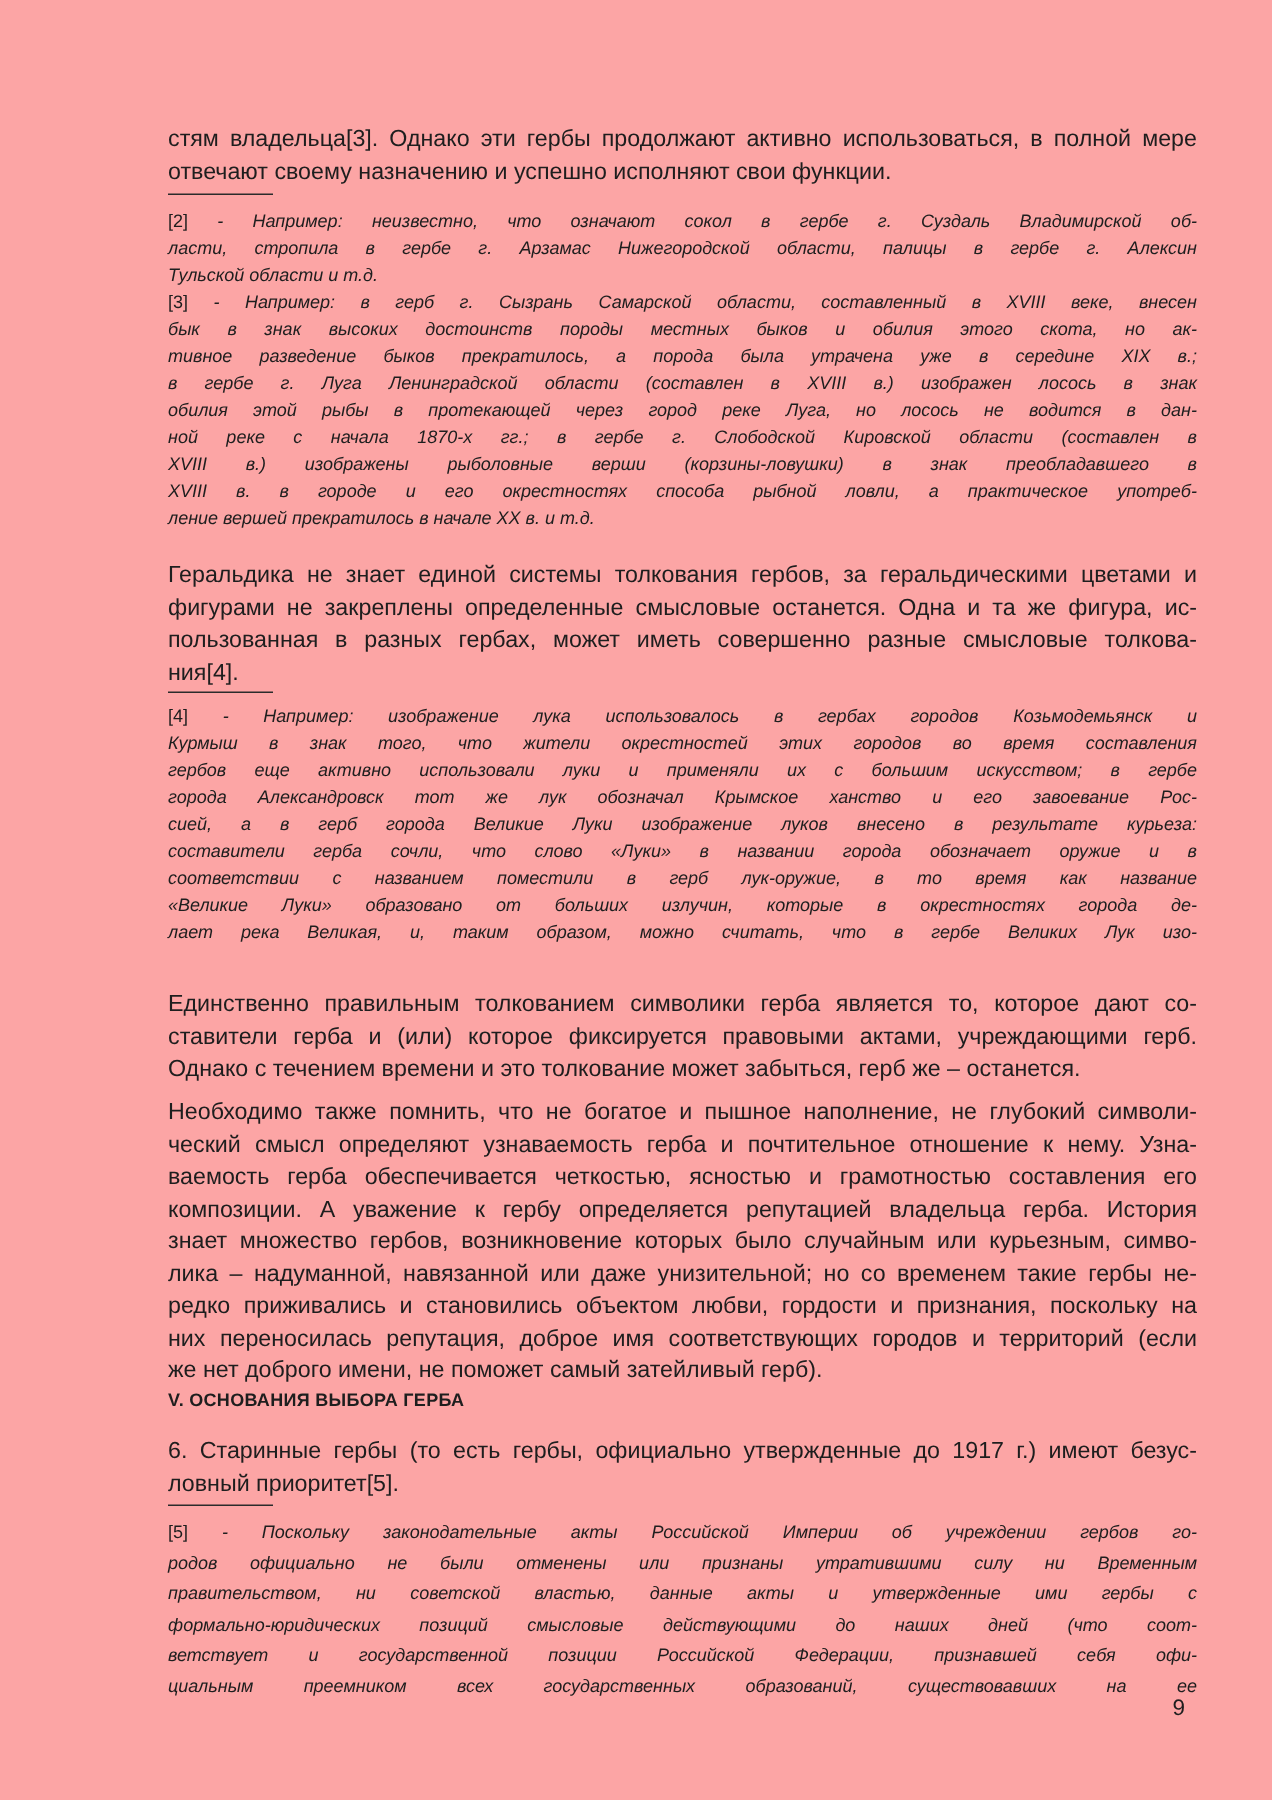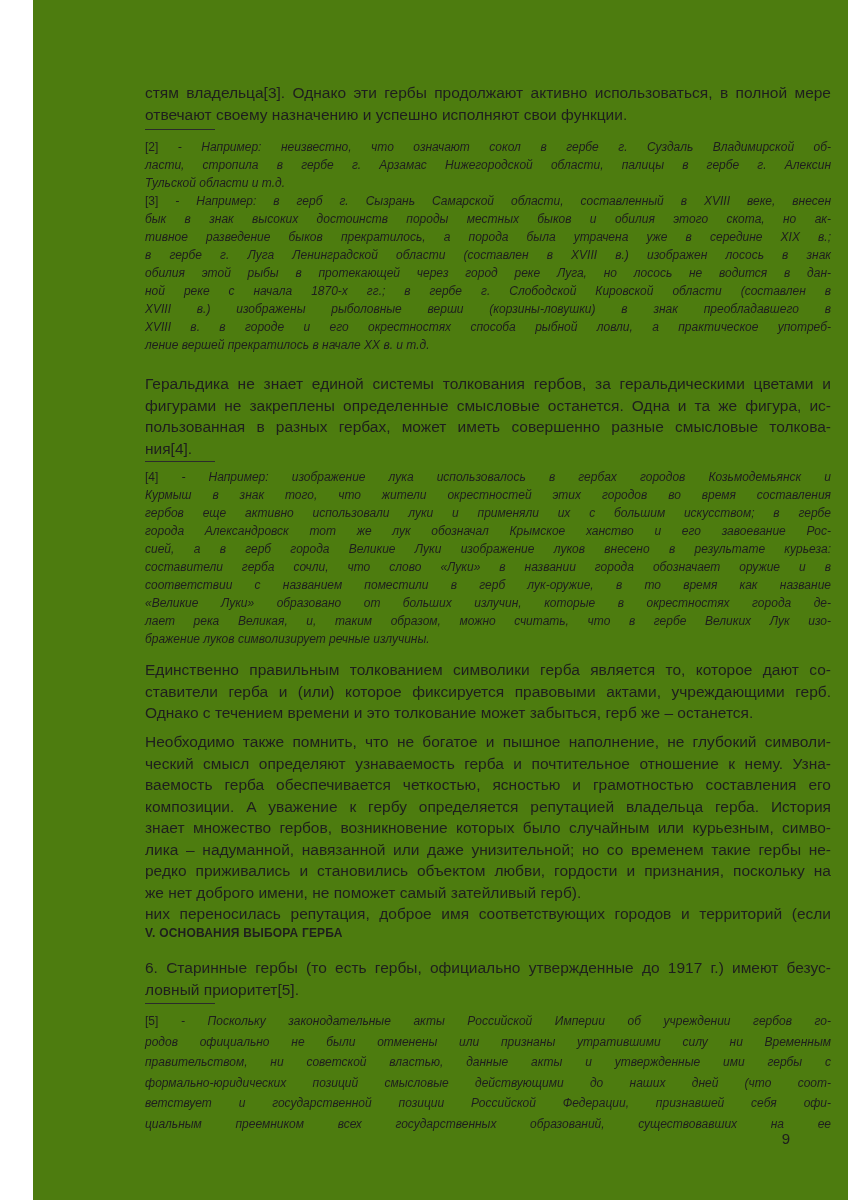--- a/index.html
+++ b/index.html
@@ -4,21 +4,21 @@
 <style>
   html, body { margin: 0; padding: 0; }
   body {
     width: 848px; height: 1200px;
     background: #ffffff;
     font-family: "Liberation Sans", "DejaVu Sans", sans-serif;
     color: #1e1e1e;
     position: relative;
     overflow: hidden;
   }
-  .page { position: absolute; inset: 0; background: #4d7c0f; margin-left: 33px; }
+  .page { position: absolute; inset: 0; background: #fca5a5; }
   .text-column {
     position: absolute;
     left: 112px; top: 0;
     width: 686px; height: 1200px;
   }
   .block { position: absolute; left: 0; width: 100%; }
   .block.para {
     font-size: 15.5px;
     line-height: 21.5px;
   }
@@ -96,37 +96,36 @@
       <div class="block footnote" style="top: 468px;">
         <div class="ln"><span class="fnum">[4]</span> - Например: изображение лука использовалось в гербах городов Козьмодемьянск и</div>
         <div class="ln">Курмыш в знак того, что жители окрестностей этих городов во время составления</div>
         <div class="ln">гербов еще активно использовали луки и применяли их с большим искусством; в гербе</div>
         <div class="ln">города Александровск тот же лук обозначал Крымское ханство и его завоевание Рос-</div>
         <div class="ln">сией, а в герб города Великие Луки изображение луков внесено в результате курьеза:</div>
         <div class="ln">составители герба сочли, что слово «Луки» в названии города обозначает оружие и в</div>
         <div class="ln">соответствии с названием поместили в герб лук-оружие, в то время как название</div>
         <div class="ln">«Великие Луки» образовано от больших излучин, которые в окрестностях города де-</div>
         <div class="ln">лает река Великая, и, таким образом, можно считать, что в гербе Великих Лук изо-</div>
-        <div class="ln end">бражение луков символизирует речные излучины.</div>
       </div>
       <div class="block para" style="top: 659px;">
         <div class="ln">Единственно правильным толкованием символики герба является то, которое дают со-</div>
         <div class="ln">ставители герба и (или) которое фиксируется правовыми актами, учреждающими герб.</div>
         <div class="ln end">Однако с течением времени и это толкование может забыться, герб же – останется.</div>
       </div>
       <div class="block para" style="top: 731px;">
         <div class="ln">Необходимо также помнить, что не богатое и пышное наполнение, не глубокий символи-</div>
         <div class="ln">ческий смысл определяют узнаваемость герба и почтительное отношение к нему. Узна-</div>
         <div class="ln">ваемость герба обеспечивается четкостью, ясностью и грамотностью составления его</div>
         <div class="ln">композиции. А уважение к гербу определяется репутацией владельца герба. История</div>
         <div class="ln">знает множество гербов, возникновение которых было случайным или курьезным, симво-</div>
         <div class="ln">лика – надуманной, навязанной или даже унизительной; но со временем такие гербы не-</div>
         <div class="ln">редко приживались и становились объектом любви, гордости и признания, поскольку на</div>
+        <div class="ln">них переносилась репутация, доброе имя соответствующих городов и территорий (если</div>
         <div class="ln end">же нет доброго имени, не поможет самый затейливый герб).</div>
-        <div class="ln">них переносилась репутация, доброе имя соответствующих городов и территорий (если</div>
       </div>
       <div class="block heading" style="top: 923px;">V. ОСНОВАНИЯ ВЫБОРА ГЕРБА</div>
       <div class="block para" style="top: 957px;">
         <div class="ln">6. Старинные гербы (то есть гербы, официально утвержденные до 1917 г.) имеют безус-</div>
         <div class="ln end">ловный приоритет[5].</div>
       </div>
       <div class="block rule" style="top: 1003px;"></div>
       <div class="block footnote large" style="top: 1011px;">
         <div class="ln"><span class="fnum">[5]</span> - Поскольку законодательные акты Российской Империи об учреждении гербов го-</div>
         <div class="ln">родов официально не были отменены или признаны утратившими силу ни Временным</div>

